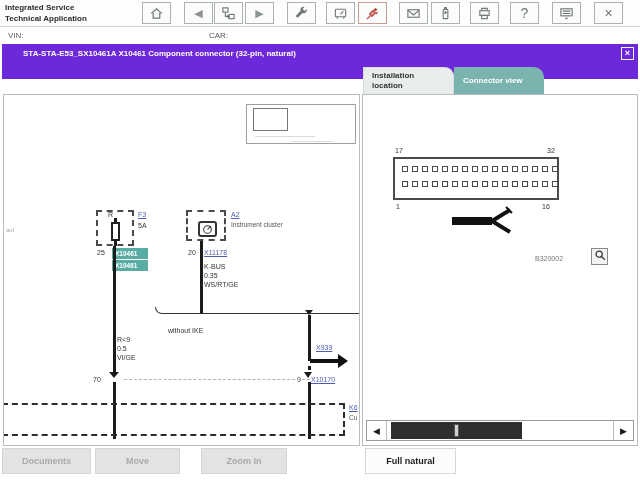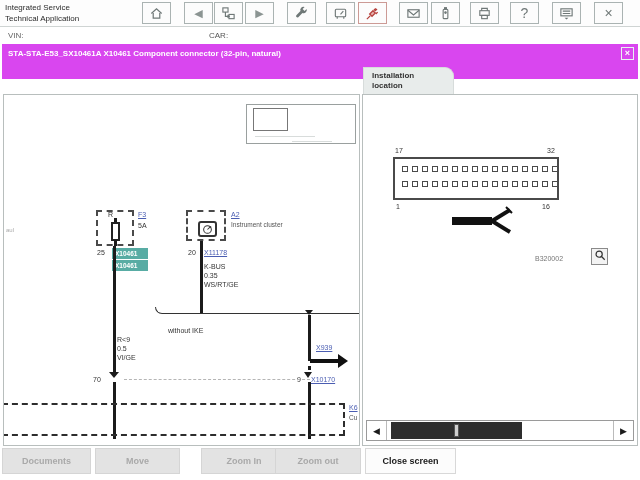--- a/index.html
+++ b/index.html
@@ -2,35 +2,35 @@
 <html><head>
 <meta charset="utf-8">
 <style>
   * { margin:0; padding:0; box-sizing:border-box; }
   html,body { width:640px; height:480px; }
   body { font-family:"Liberation Sans", sans-serif; background:#fff; position:relative; overflow:hidden; color:#333; }
   #app { position:absolute; left:0; top:0; width:640px; height:480px; background:#fff; }
 
   
   #toolbar { position:absolute; left:0; top:0; width:640px; height:27px; background:#fdfdfd; border-bottom:1px solid #cfd4d3; }
-  #app-title { position:absolute; left:5px; top:2px; font-size:8px; font-weight:normal; color:#2b2b2b; line-height:11px; }
+  #app-title { position:absolute; left:5px; top:2px; font-size:8px; font-weight:bold; color:#2b2b2b; line-height:11px; }
   .tbtn { position:absolute; top:2px; width:29px; height:22px; border:1px solid #aab3b2; background:#fcfcfc; display:flex; align-items:center; justify-content:center; font-size:12px; color:#707878; }
   .tbtn svg { display:block; }
   .tbtn.red { border-color:#cc9a95; color:#b6413c; }
   .glyph { font-size:11px; color:#8b9492; line-height:1; }
   .glyph.big { font-size:14px; color:#6f7877; }
 
   
   #vin-row { position:absolute; left:2px; top:28px; width:640px; height:14px; font-size:8px; }
   #vin-label { position:absolute; left:6px; top:3px; color:#666; }
   #car-label { position:absolute; left:186px; top:3px; color:#555;margin-left:21px; }
   #car-value { position:absolute; left:212px; top:3px; color:#111; font-weight:bold; }
 
   
-  #doc-bar { position:absolute; left:2px; top:44px; width:636px; height:35px; background:#d946ef; color:#fff; font-size:8px; font-weight:bold; line-height:19px; padding-left:6px; }
+  #doc-bar { position:absolute; left:2px; top:44px; width:636px; height:35px; background:#6d28d9; color:#fff; font-size:8px; font-weight:bold; line-height:19px; padding-left:21px; }
   #doc-close { position:absolute; right:4px; top:3px; width:13px; height:13px; border:1px solid #e8f2f0; color:#fff; font-size:9px; line-height:11px; text-align:center; font-weight:bold; }
 
   
   .tab { position:absolute; font-size:8px; }
   #tab-wiring { left:8px; top:71px; width:86px; height:23px; background:#e8eceb; border:1px solid #d7dcdb; border-bottom:none; border-radius:0 8px 0 0; color:#333; font-weight:bold; padding:6px 0 0 8px; }
   #tab-install { left:363px; top:67px; width:91px; height:28px; background:#e8eceb; border:1px solid #d7dcdb; border-bottom:none; border-radius:0 9px 0 0; color:#333; font-weight:bold; padding:3px 0 0 8px; line-height:10px; }
   #tab-connector { left:454px; top:67px; width:90px; height:28px; background:#7bb3ae; border-radius:0 10px 0 0; color:#fff; font-weight:bold; padding:9px 0 0 9px; }
 
   
   #wiring-panel { position:absolute; left:3px; top:94px; width:357px; height:352px; background:#fff; border:1px solid #b8bebd; overflow:hidden; }
@@ -184,20 +184,21 @@
 
   <div id="doc-bar">
     <span>STA-STA-E53_SX10461A X10461 Component connector (32-pin, natural)</span>
     <span id="doc-close">×</span>
   </div>
 
   <div id="tab-install" class="tab">
     <div>Installation</div>
     <div>location</div>
   </div>
+  <div id="tab-connector" class="tab">Connector view</div>
 
   <div id="wiring-panel">
 
     <div id="nav-box">
       <div id="nav-viewport"></div>
       <div class="nav-line" style="left:8px; top:31px; width:60px;"></div>
       <div class="nav-line" style="left:45px; top:36px; width:40px;"></div>
     </div>
 
     <span class="diag-text" style="left:2px; top:132px; font-size:6px; color:#aaa;">aul</span>
@@ -325,16 +326,15 @@
       <div id="scroll-thumb">
           <div id="scroll-grip"></div>
         </div>
       <button class="scroll-btn" id="scroll-right">▶</button>
     </div>
   </div>
 
   <button class="fbtn disabled" style="left:2px; width:89px;">Documents</button>
   <button class="fbtn disabled" style="left:95px; width:85px;">Move</button>
   <button class="fbtn disabled" style="left:185px; width:86px;margin-left:16px;">Zoom In</button>
-  <button class="fbtn disabled" style="left:275px; width:86px;">Zoom out</button>
-  <button class="fbtn white" style="left:365px; width:91px;">Close screen</button>
+  <button class="fbtn white" style="left:365px; width:91px;">Full natural</button>
 
 </div>
 
 </body></html>

